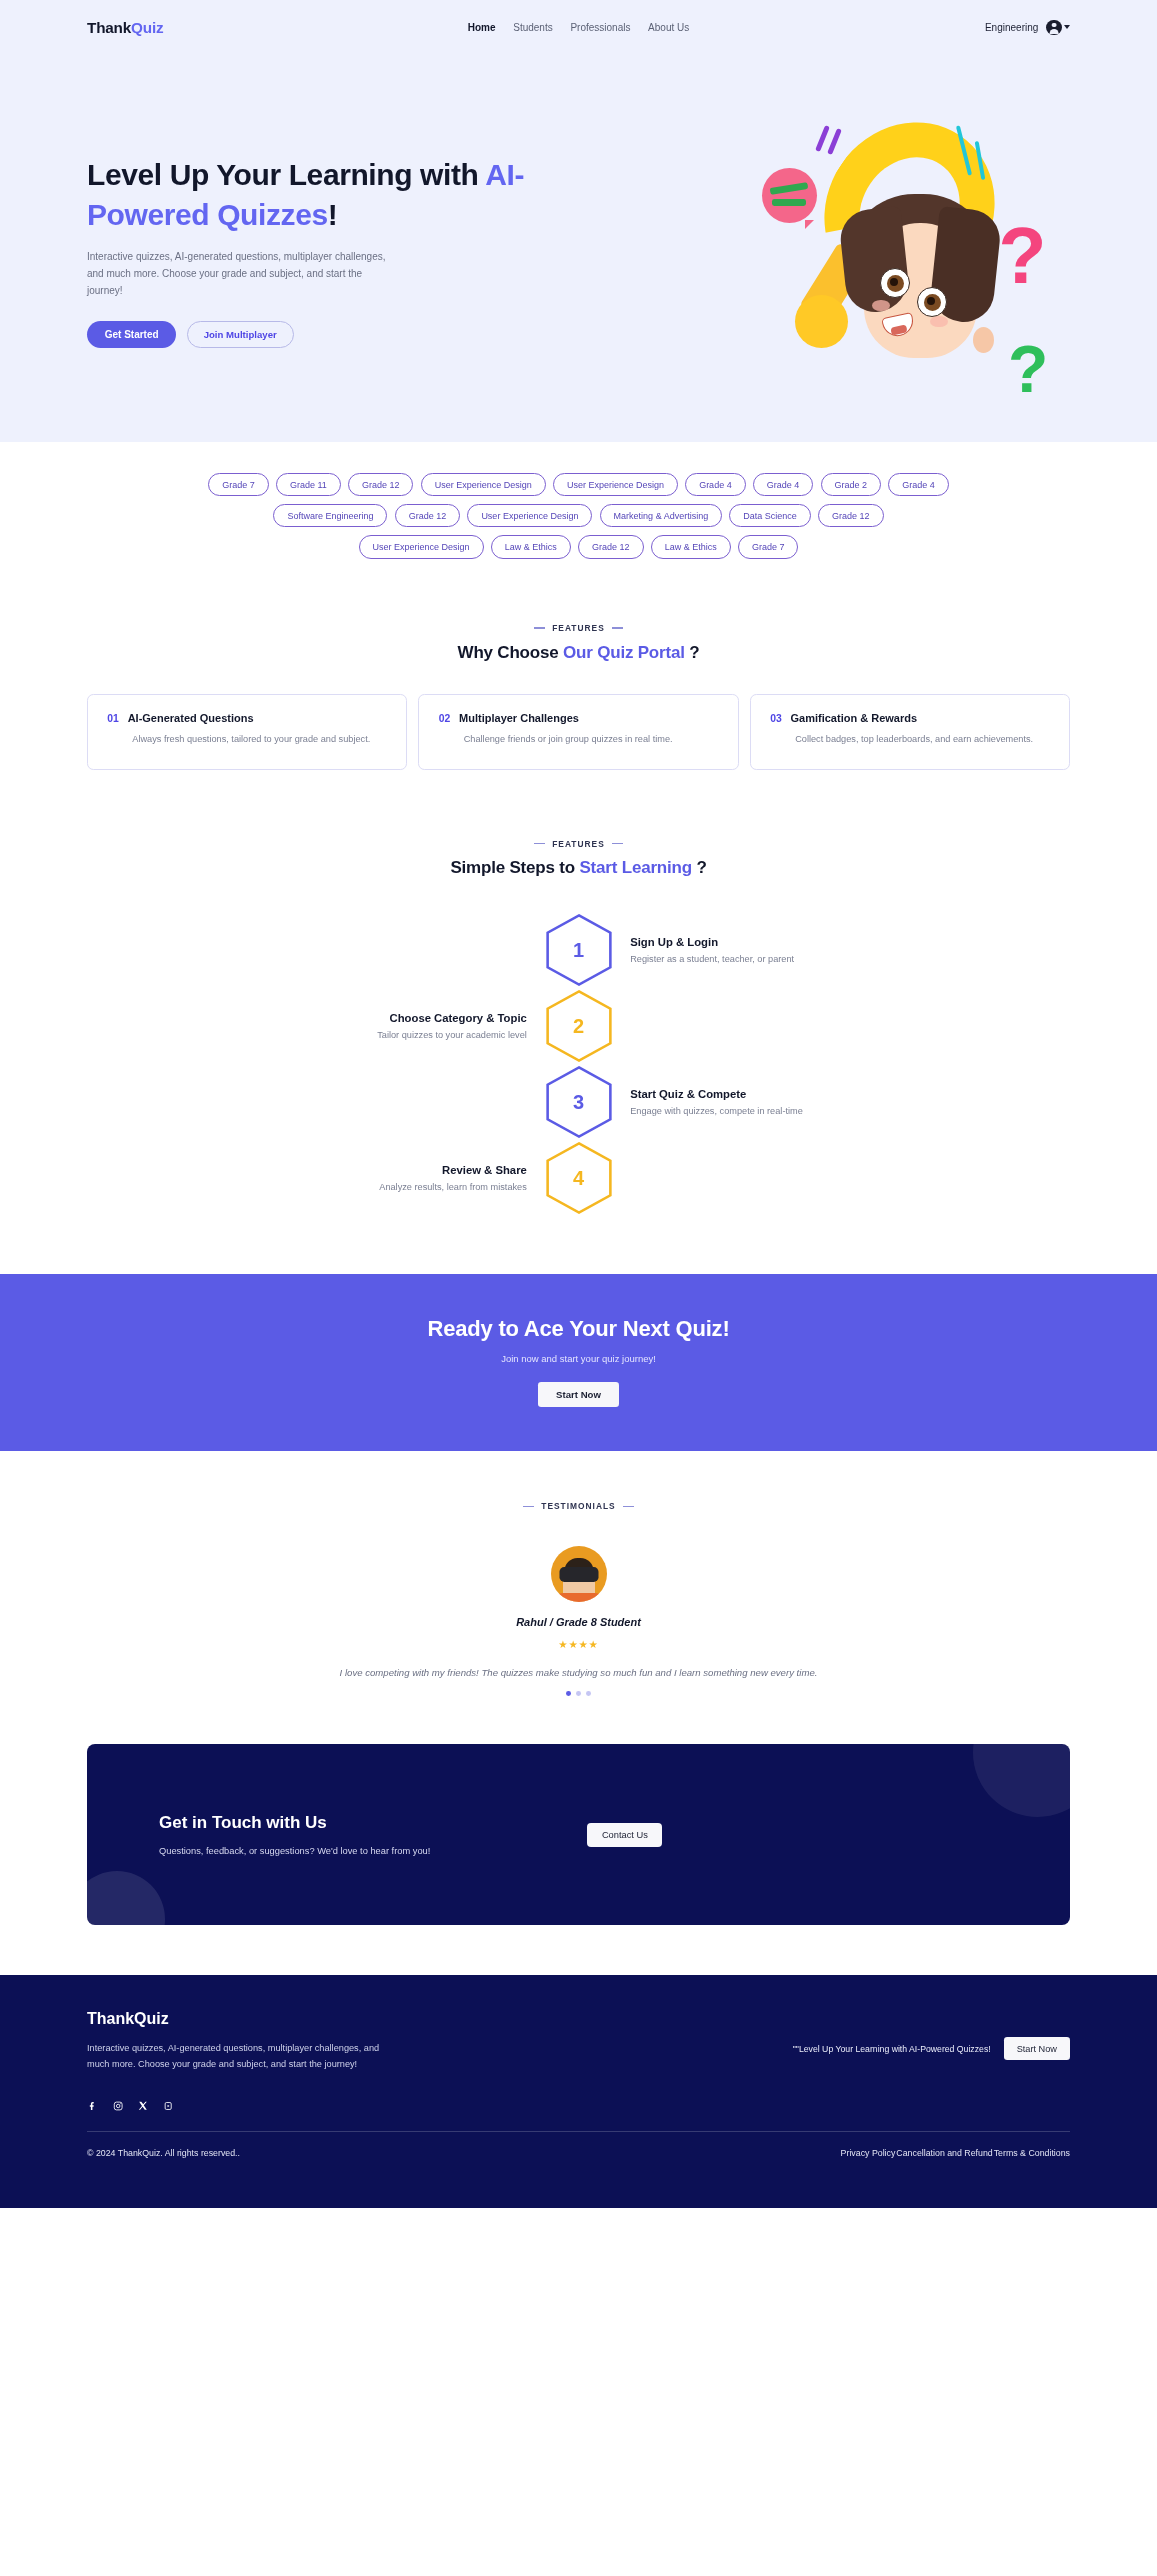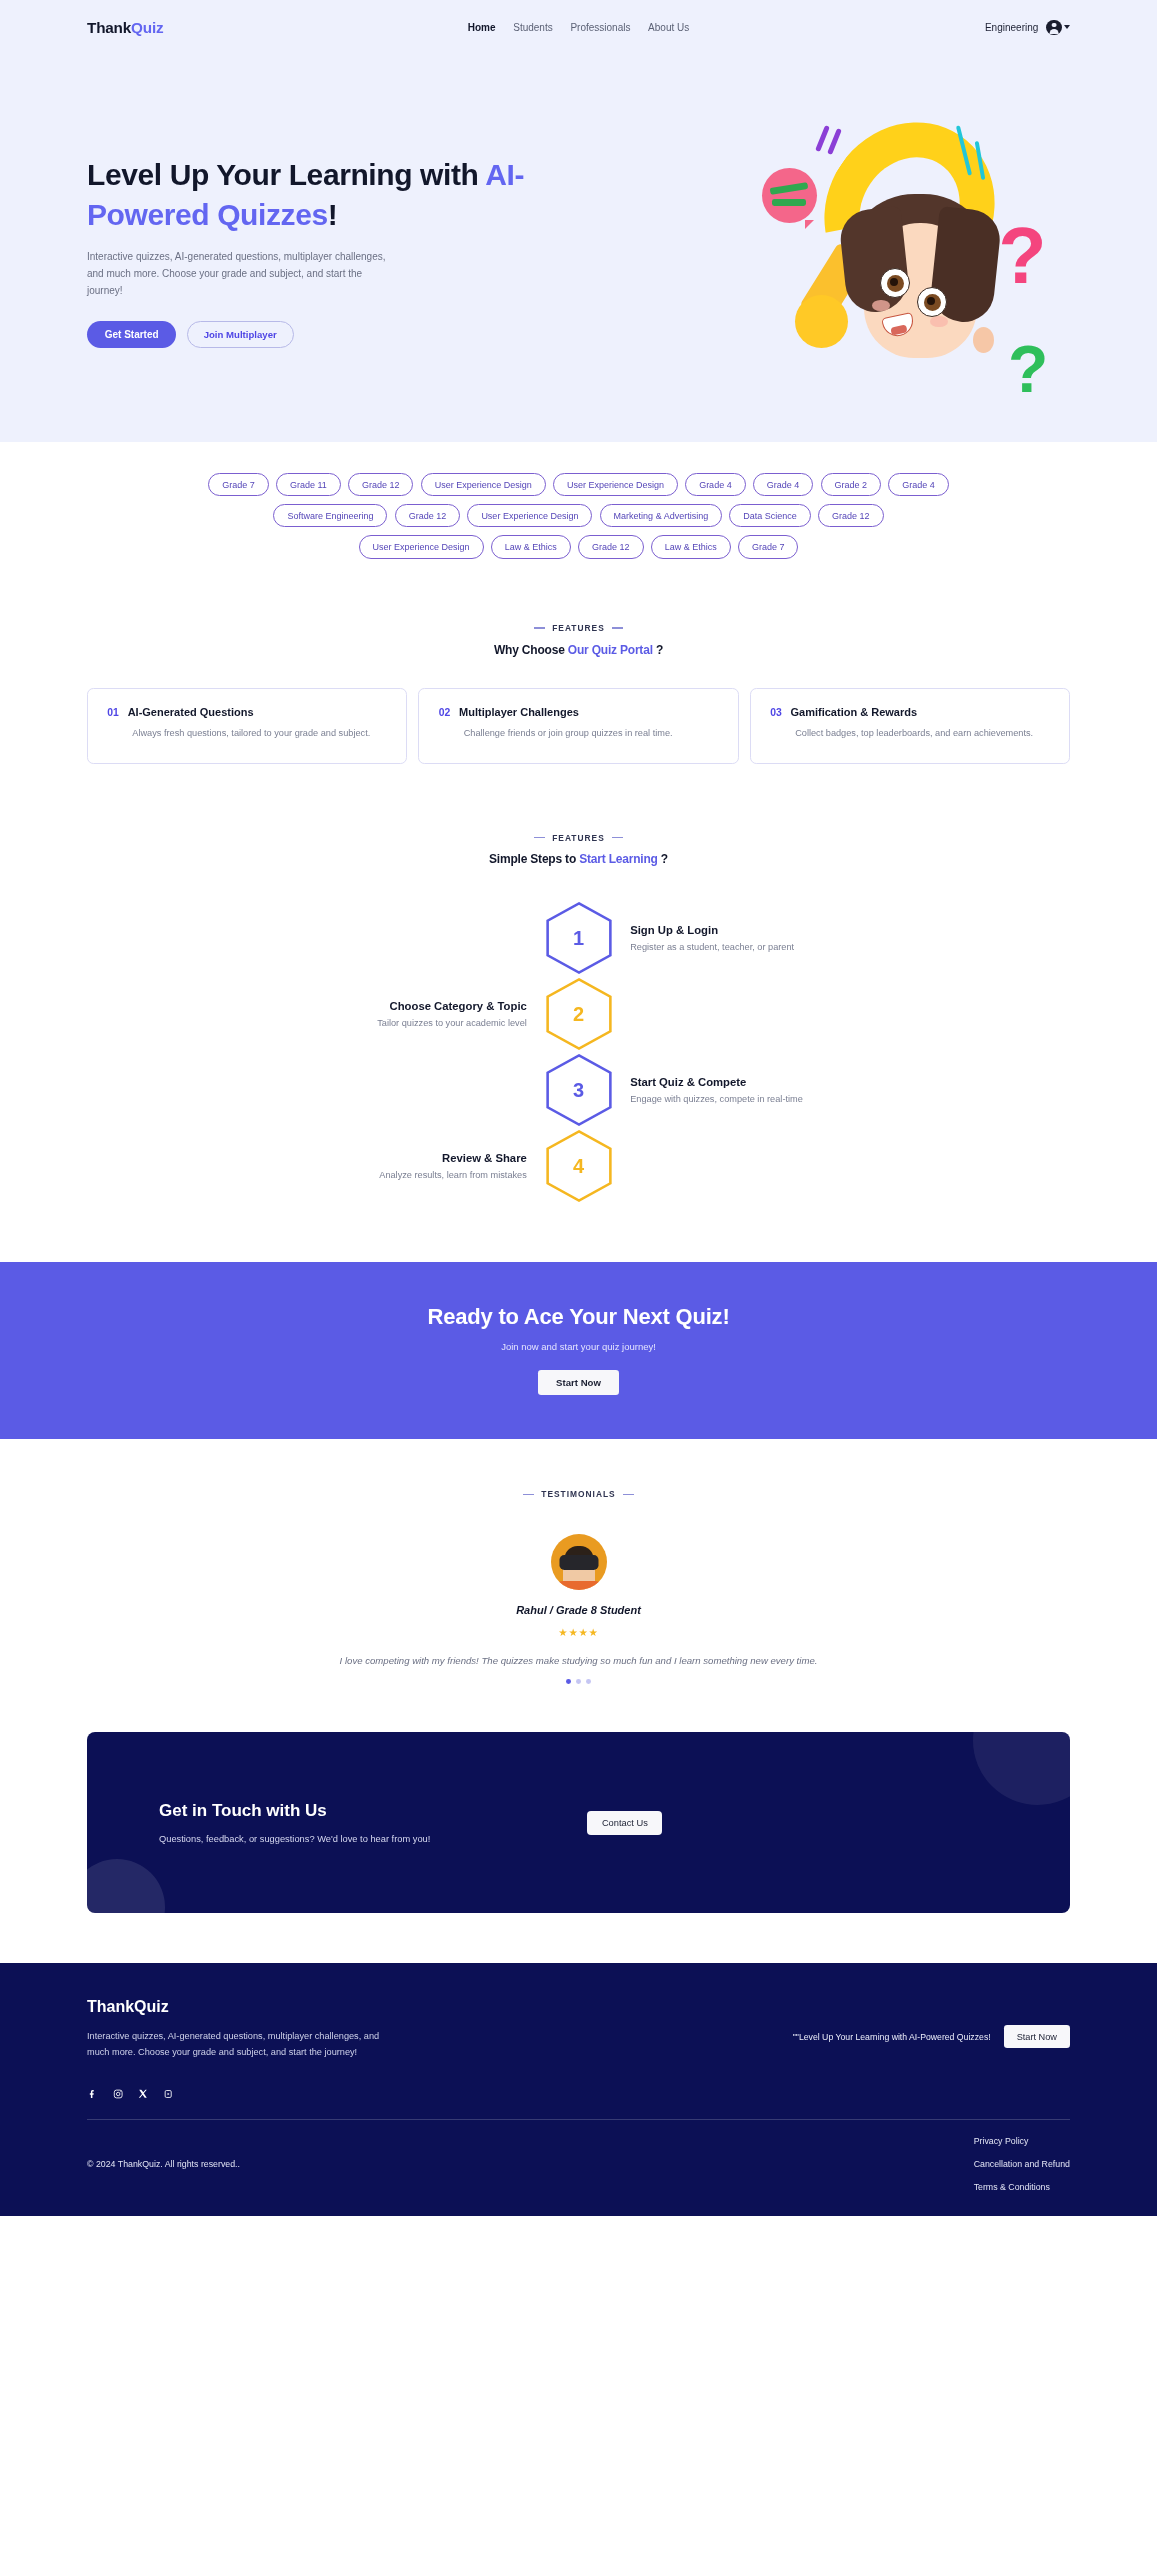--- a/index.html
+++ b/index.html
@@ -225,21 +225,21 @@
   }
 
   
   .sec-eyebrow {
     display:flex; align-items:center; justify-content:center; gap:7.2px;
     font-size: 8.4px; letter-spacing: 1px; color: #2e3350; font-weight:600;
   }
   .sec-eyebrow .dash { width: 11.3px; height: 1.1px; background:#8d8fd8; display:inline-block;}
   .sec-title {
     text-align:center;
-    font-size: 12px;
+    font-size: 17px;
     font-weight: 700;
     color: #12172b;
     margin-top: 9.6px;
     letter-spacing: -0.2px;
   }
   .sec-title .accent { color: #5b5be5; }
 
   
   .features { padding: 50px 0 0; background:#fff; }
   .feature-cards {
@@ -385,21 +385,21 @@
     padding:6.4px 13px; font-size:9.2px; font-weight:500; cursor:pointer;
     font-family:"Liberation Sans", sans-serif;
   }
   .socials { display:flex; gap:15.3px; margin-top: 27px; align-items:center; }
   .socials .s { color:#fff; display:flex; align-items:center; cursor:pointer;}
   .f-divider { height:0.8px; background: rgba(255,255,255,0.18); margin-top: 19.3px; }
   .footer-bottom {
     display:flex; align-items:center; padding: 16px 0 24px;
     font-size: 8.8px; color:#e3e5f5;
   }
-  .f-links { margin-left:auto; display:flex; gap: 13px; flex-direction: column; }
+  .f-links { margin-left:auto; display:flex; gap: 1px; }
   .f-links a { color:#e3e5f5; text-decoration:none; }
 </style>
 </head>
 <body>
 
 <div class="page">
 
   <div class="header">
     <div class="logo"><span>Thank</span><span class="accent">Quiz</span></div>
     <div class="nav">

